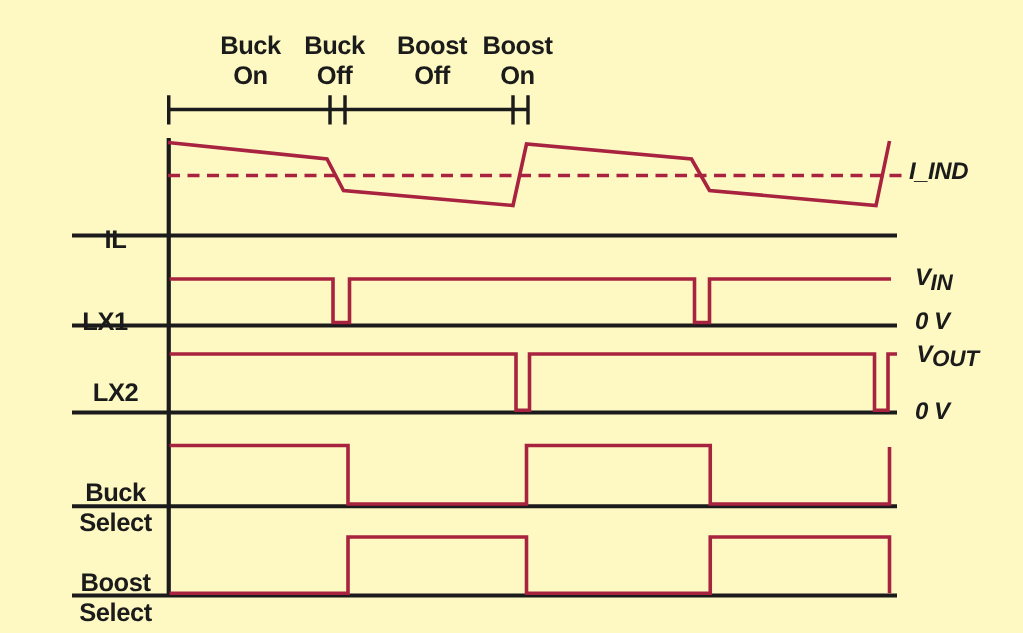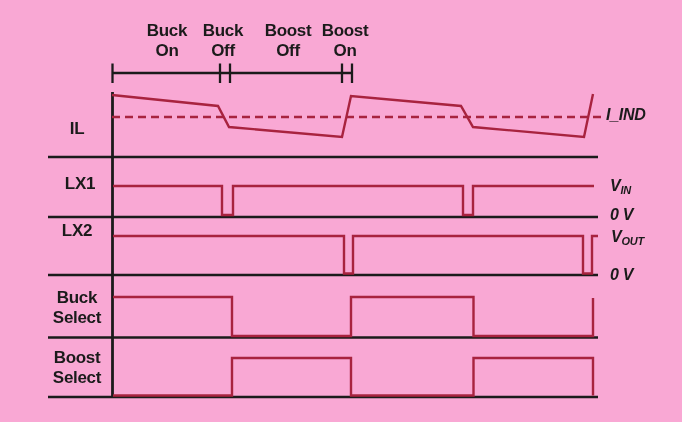--- a/index.html
+++ b/index.html
@@ -1,35 +1,35 @@
 <!DOCTYPE html>
 <html><head>
 <meta charset="utf-8">
 <style>
   html,body{margin:0;padding:0;background:#ffffff;}
   .stage{
-    position:relative;width:682px;height:422px;background:#f9a8d4;overflow:hidden;
+    position:relative;width:682px;height:422px;background:#fef9c3;overflow:hidden;
     font-family:"Liberation Sans", sans-serif;color:#1b1b1b;
   }
   .stage svg{position:absolute;left:0;top:0;}
   .lbl{
     position:absolute;font-weight:bold;color:#1b1b1b;
     white-space:pre-line;letter-spacing:-0.3px;
   }
   .phase{
     font-size:17px;line-height:20px;text-align:center;transform:translateX(-50%);
   }
   .rowlbl{
-    font-size:17px;line-height:20px;text-align:center;transform:translateX(-50%);
+    font-size:17px;line-height:20px;text-align:center;transform:translateX(-50%);margin-top:31px;
   }
   .rightlbl{
     font-size:16px;line-height:16px;transform:translateY(-50%);white-space:nowrap;font-style:italic;
   }
   .rightlbl sub{
-    font-size:11px;font-weight:bold;vertical-align:baseline;
+    font-size:15px;font-weight:bold;vertical-align:baseline;
     position:relative;top:3px;letter-spacing:-0.2px;
   }
 </style>
 </head>
 <body>
 
 <div class="stage">
 
   <svg id="wave-svg" width="682" height="422" viewBox="0 0 682 422">
       <polyline points="48,157 598,157" fill="none" stroke="#1b1b1b" stroke-width="2.6" stroke-linejoin="miter"></polyline>
@@ -55,21 +55,21 @@
   <div class="lbl phase" style="left:167px;top:21px">Buck
 On</div>
   <div class="lbl phase" style="left:223px;top:21px">Buck
 Off</div>
   <div class="lbl phase" style="left:288px;top:21px">Boost
 Off</div>
   <div class="lbl phase" style="left:345px;top:21px">Boost
 On</div>
 
   <div class="lbl rowlbl" style="left:77px;top:119px">IL</div>
-  <div class="lbl rowlbl" style="left:80px;top:174px">LX1</div>
+  <div class="lbl rowlbl" style="left:70px;top:174px">LX1</div>
   <div class="lbl rowlbl" style="left:77px;top:221px">LX2</div>
   <div class="lbl rowlbl" style="left:77px;top:288px">Buck
 Select</div>
   <div class="lbl rowlbl" style="left:77px;top:348px">Boost
 Select</div>
 
   <div class="lbl rightlbl" style="left:606px;top:115px">I_IND</div>
 
   <div class="lbl rightlbl" style="left:610px;top:186px"><span>V</span><sub>IN</sub></div>
 

